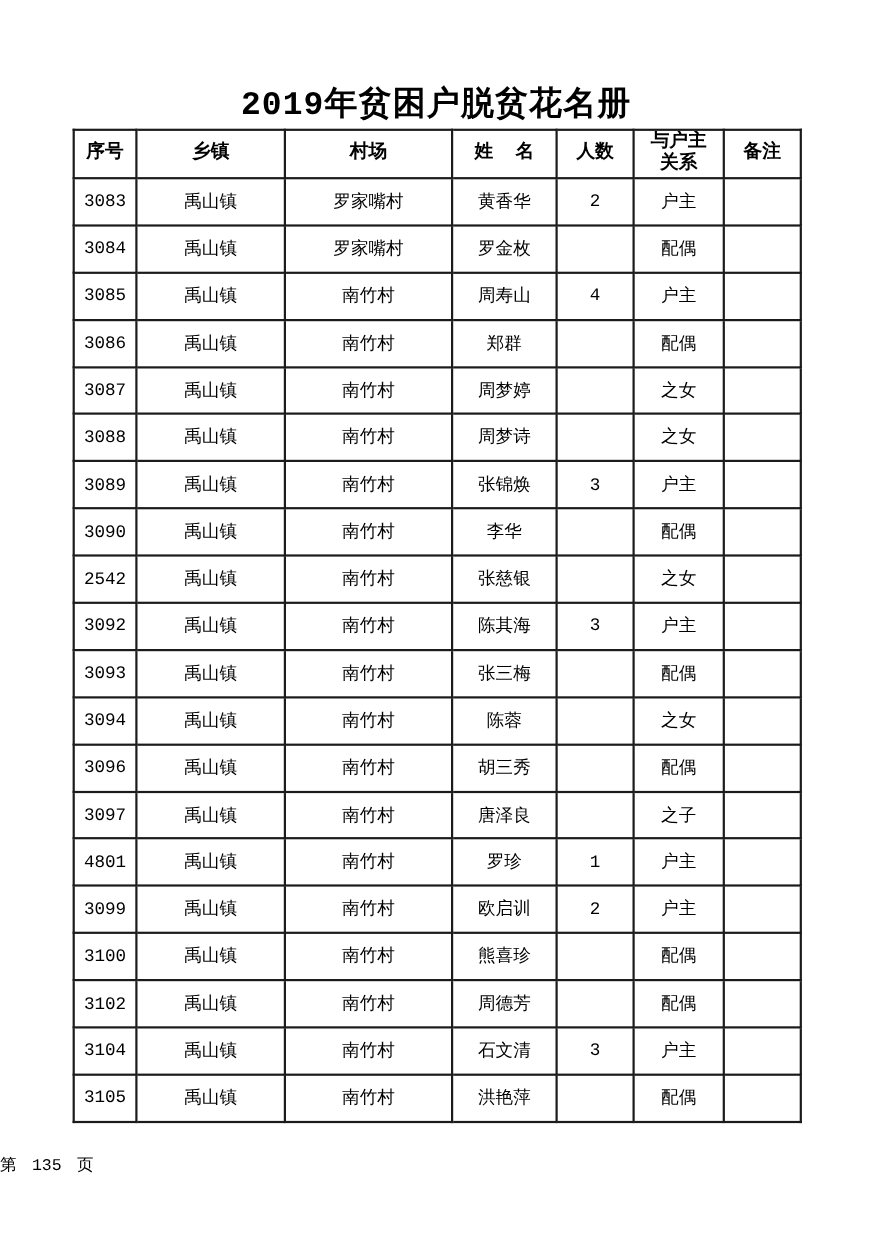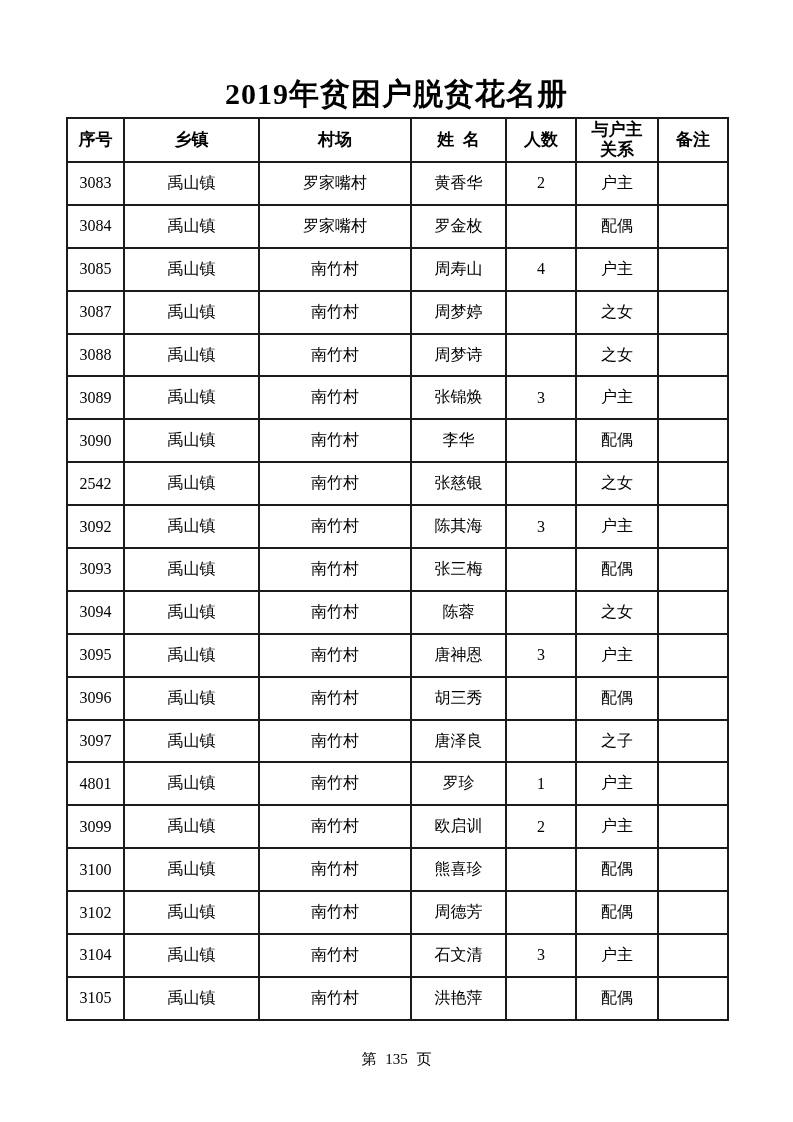--- a/index.html
+++ b/index.html
@@ -6,21 +6,21 @@
     margin: 0;
     padding: 0;
     background: #ffffff;
   }
   .page {
     position: relative;
     width: 793px;
     height: 1122px;
     background: #ffffff;
     color: #000000;
-    font-family: Liberation Serif, serif;
+    font-family: Liberation Mono, monospace;
     overflow: hidden;
   }
   .title {
     position: absolute;
     top: 74px;
     left: 0;
     width: 100%;
     margin: 0;
     text-align: center;
     font-size: 30px;
@@ -60,21 +60,21 @@
   table.roster td {
     font-size: 16px;
     font-weight: normal;
     white-space: pre-wrap;
   }
   .footer {
     position: absolute;
     top: 1050px;
     left: 0;
     width: 100%;
-    text-align: center;
+    text-align: left;
     font-size: 15px;
     word-spacing: 5px;
     white-space: pre-wrap;
   }
 </style>
 </head>
 <body>
 
 <div class="page">
 
@@ -124,20 +124,29 @@
         <tr>
           <td>3085</td>
           <td>禹山镇</td>
           <td>南竹村</td>
           <td>周寿山</td>
           <td>4</td>
           <td>户主</td>
           <td></td>
         </tr>
         <tr>
+          <td>3086</td>
+          <td>禹山镇</td>
+          <td>南竹村</td>
+          <td>郑群</td>
+          <td></td>
+          <td>配偶</td>
+          <td></td>
+        </tr>
+        <tr>
           <td>3087</td>
           <td>禹山镇</td>
           <td>南竹村</td>
           <td>周梦婷</td>
           <td></td>
           <td>之女</td>
           <td></td>
         </tr>
         <tr>
           <td>3088</td>
@@ -196,29 +205,20 @@
         <tr>
           <td>3094</td>
           <td>禹山镇</td>
           <td>南竹村</td>
           <td>陈蓉</td>
           <td></td>
           <td>之女</td>
           <td></td>
         </tr>
         <tr>
-          <td>3095</td>
-          <td>禹山镇</td>
-          <td>南竹村</td>
-          <td>唐神恩</td>
-          <td>3</td>
-          <td>户主</td>
-          <td></td>
-        </tr>
-        <tr>
           <td>3096</td>
           <td>禹山镇</td>
           <td>南竹村</td>
           <td>胡三秀</td>
           <td></td>
           <td>配偶</td>
           <td></td>
         </tr>
         <tr>
           <td>3097</td>

